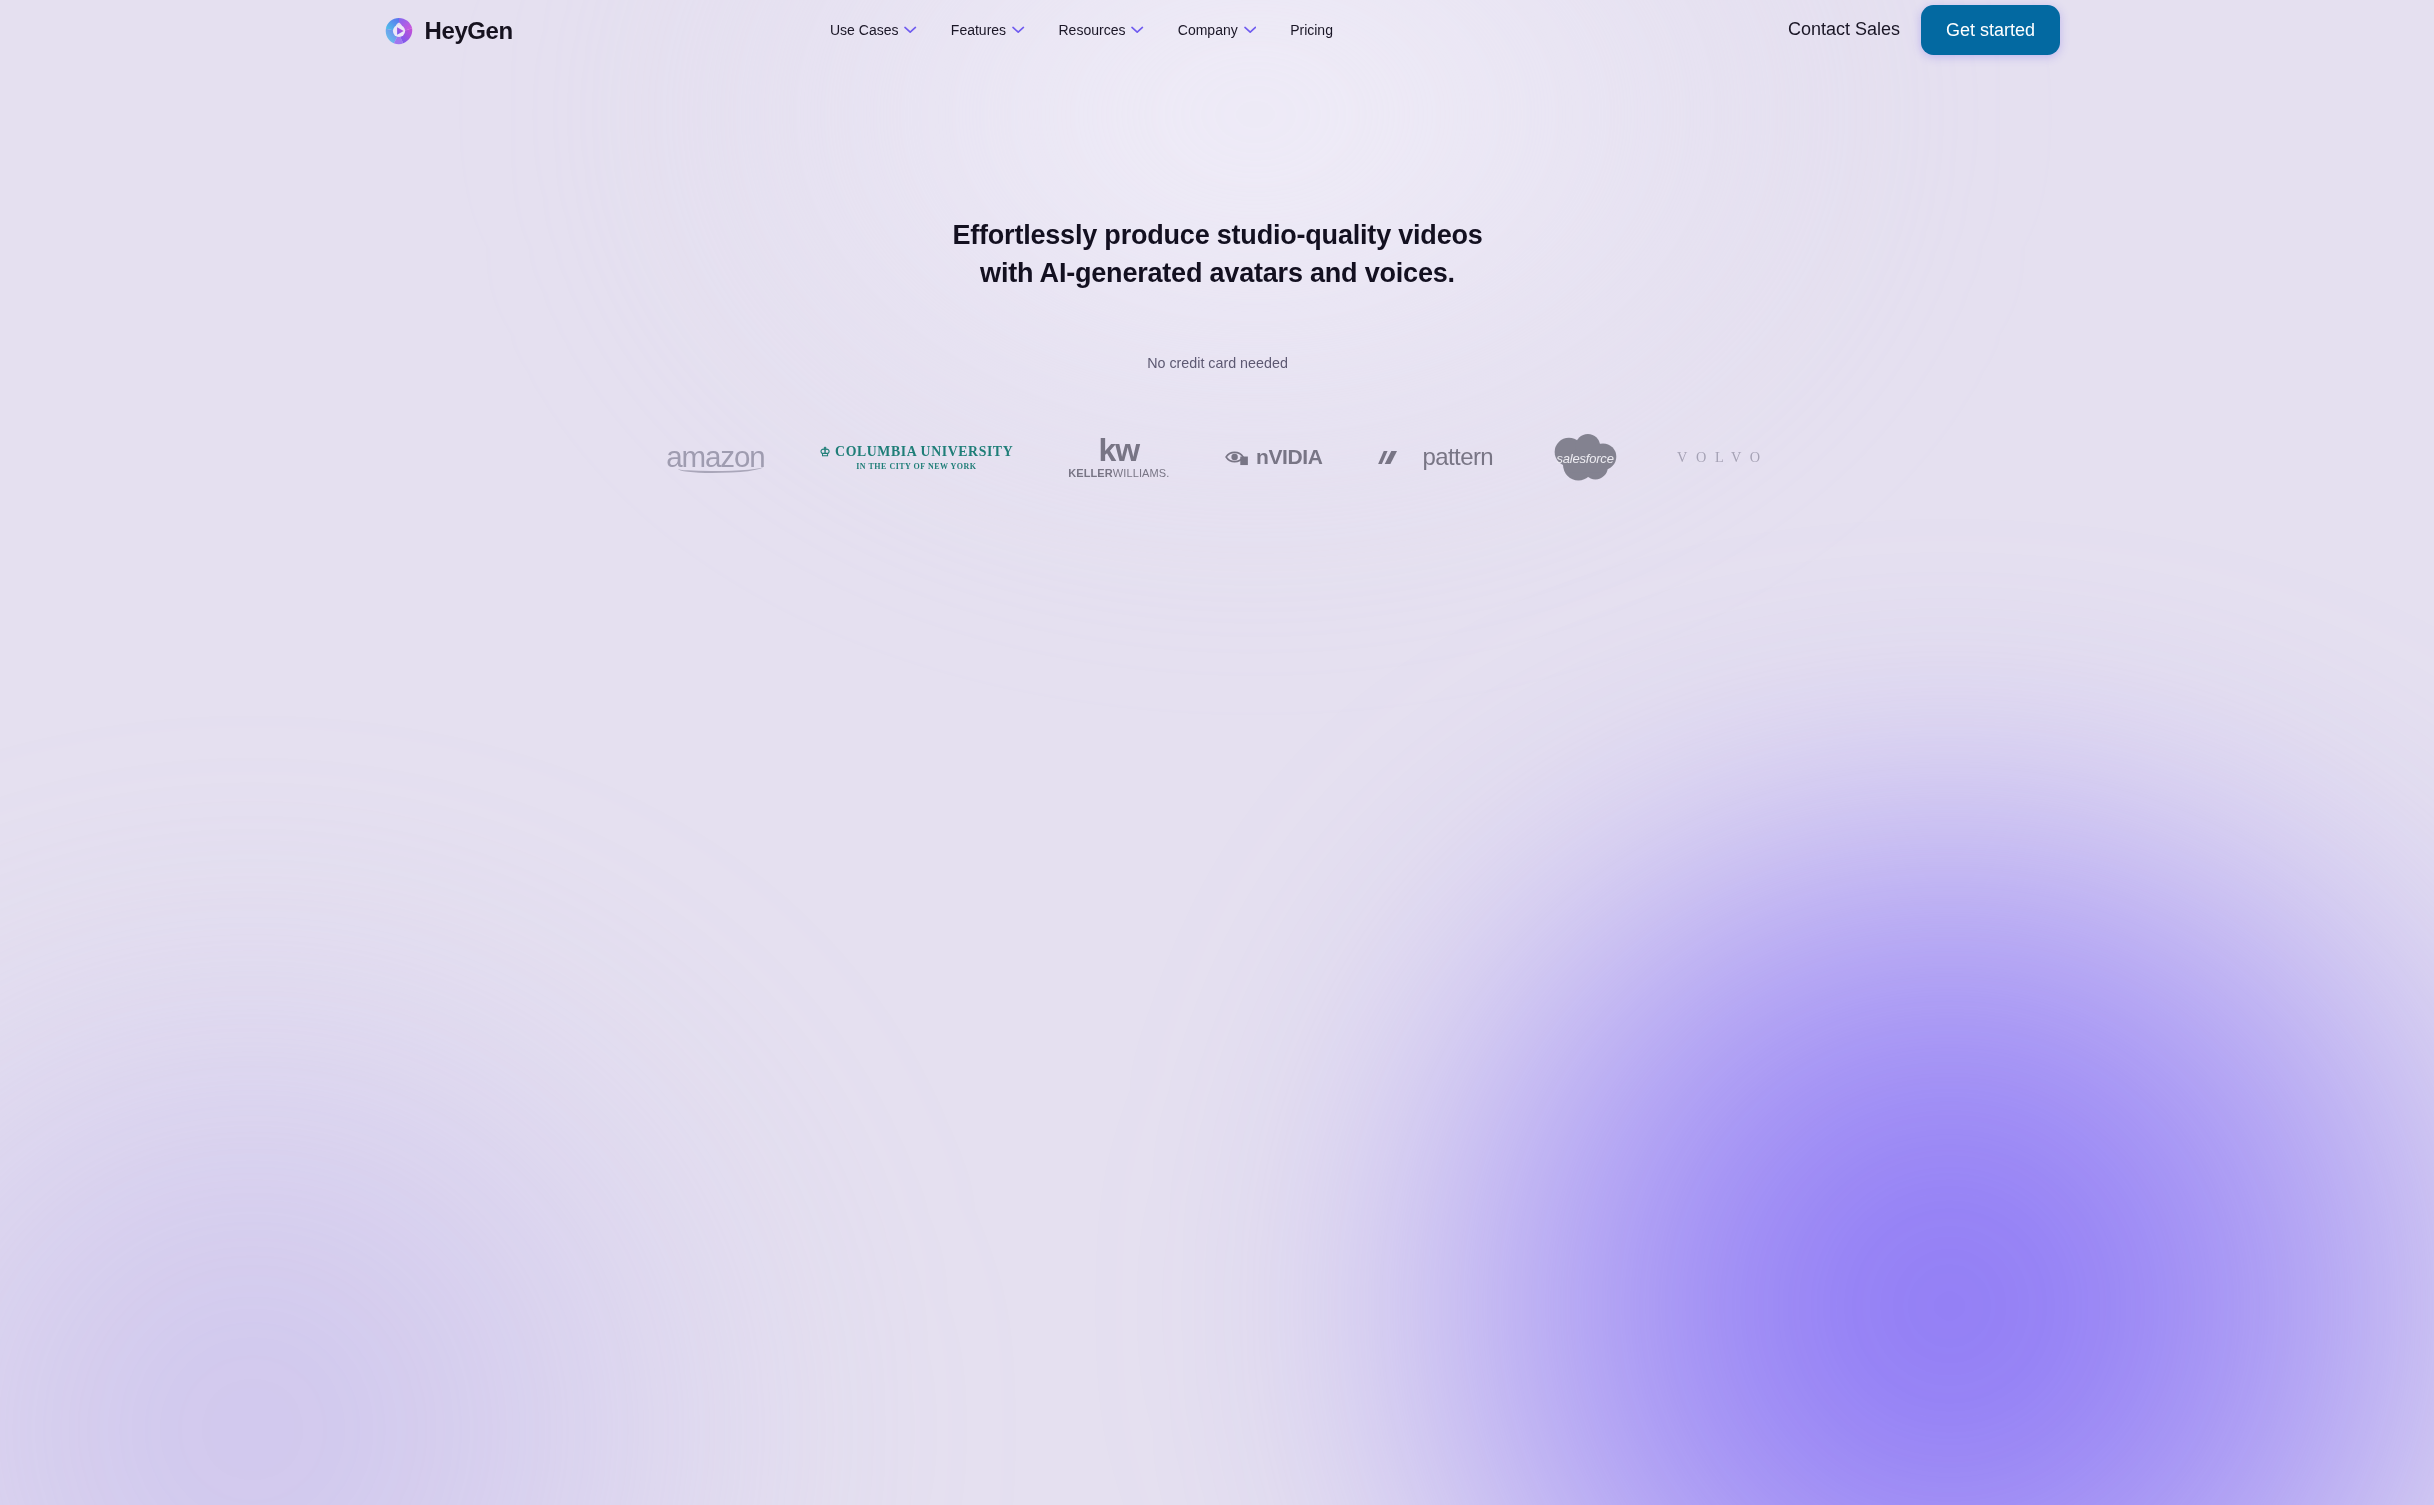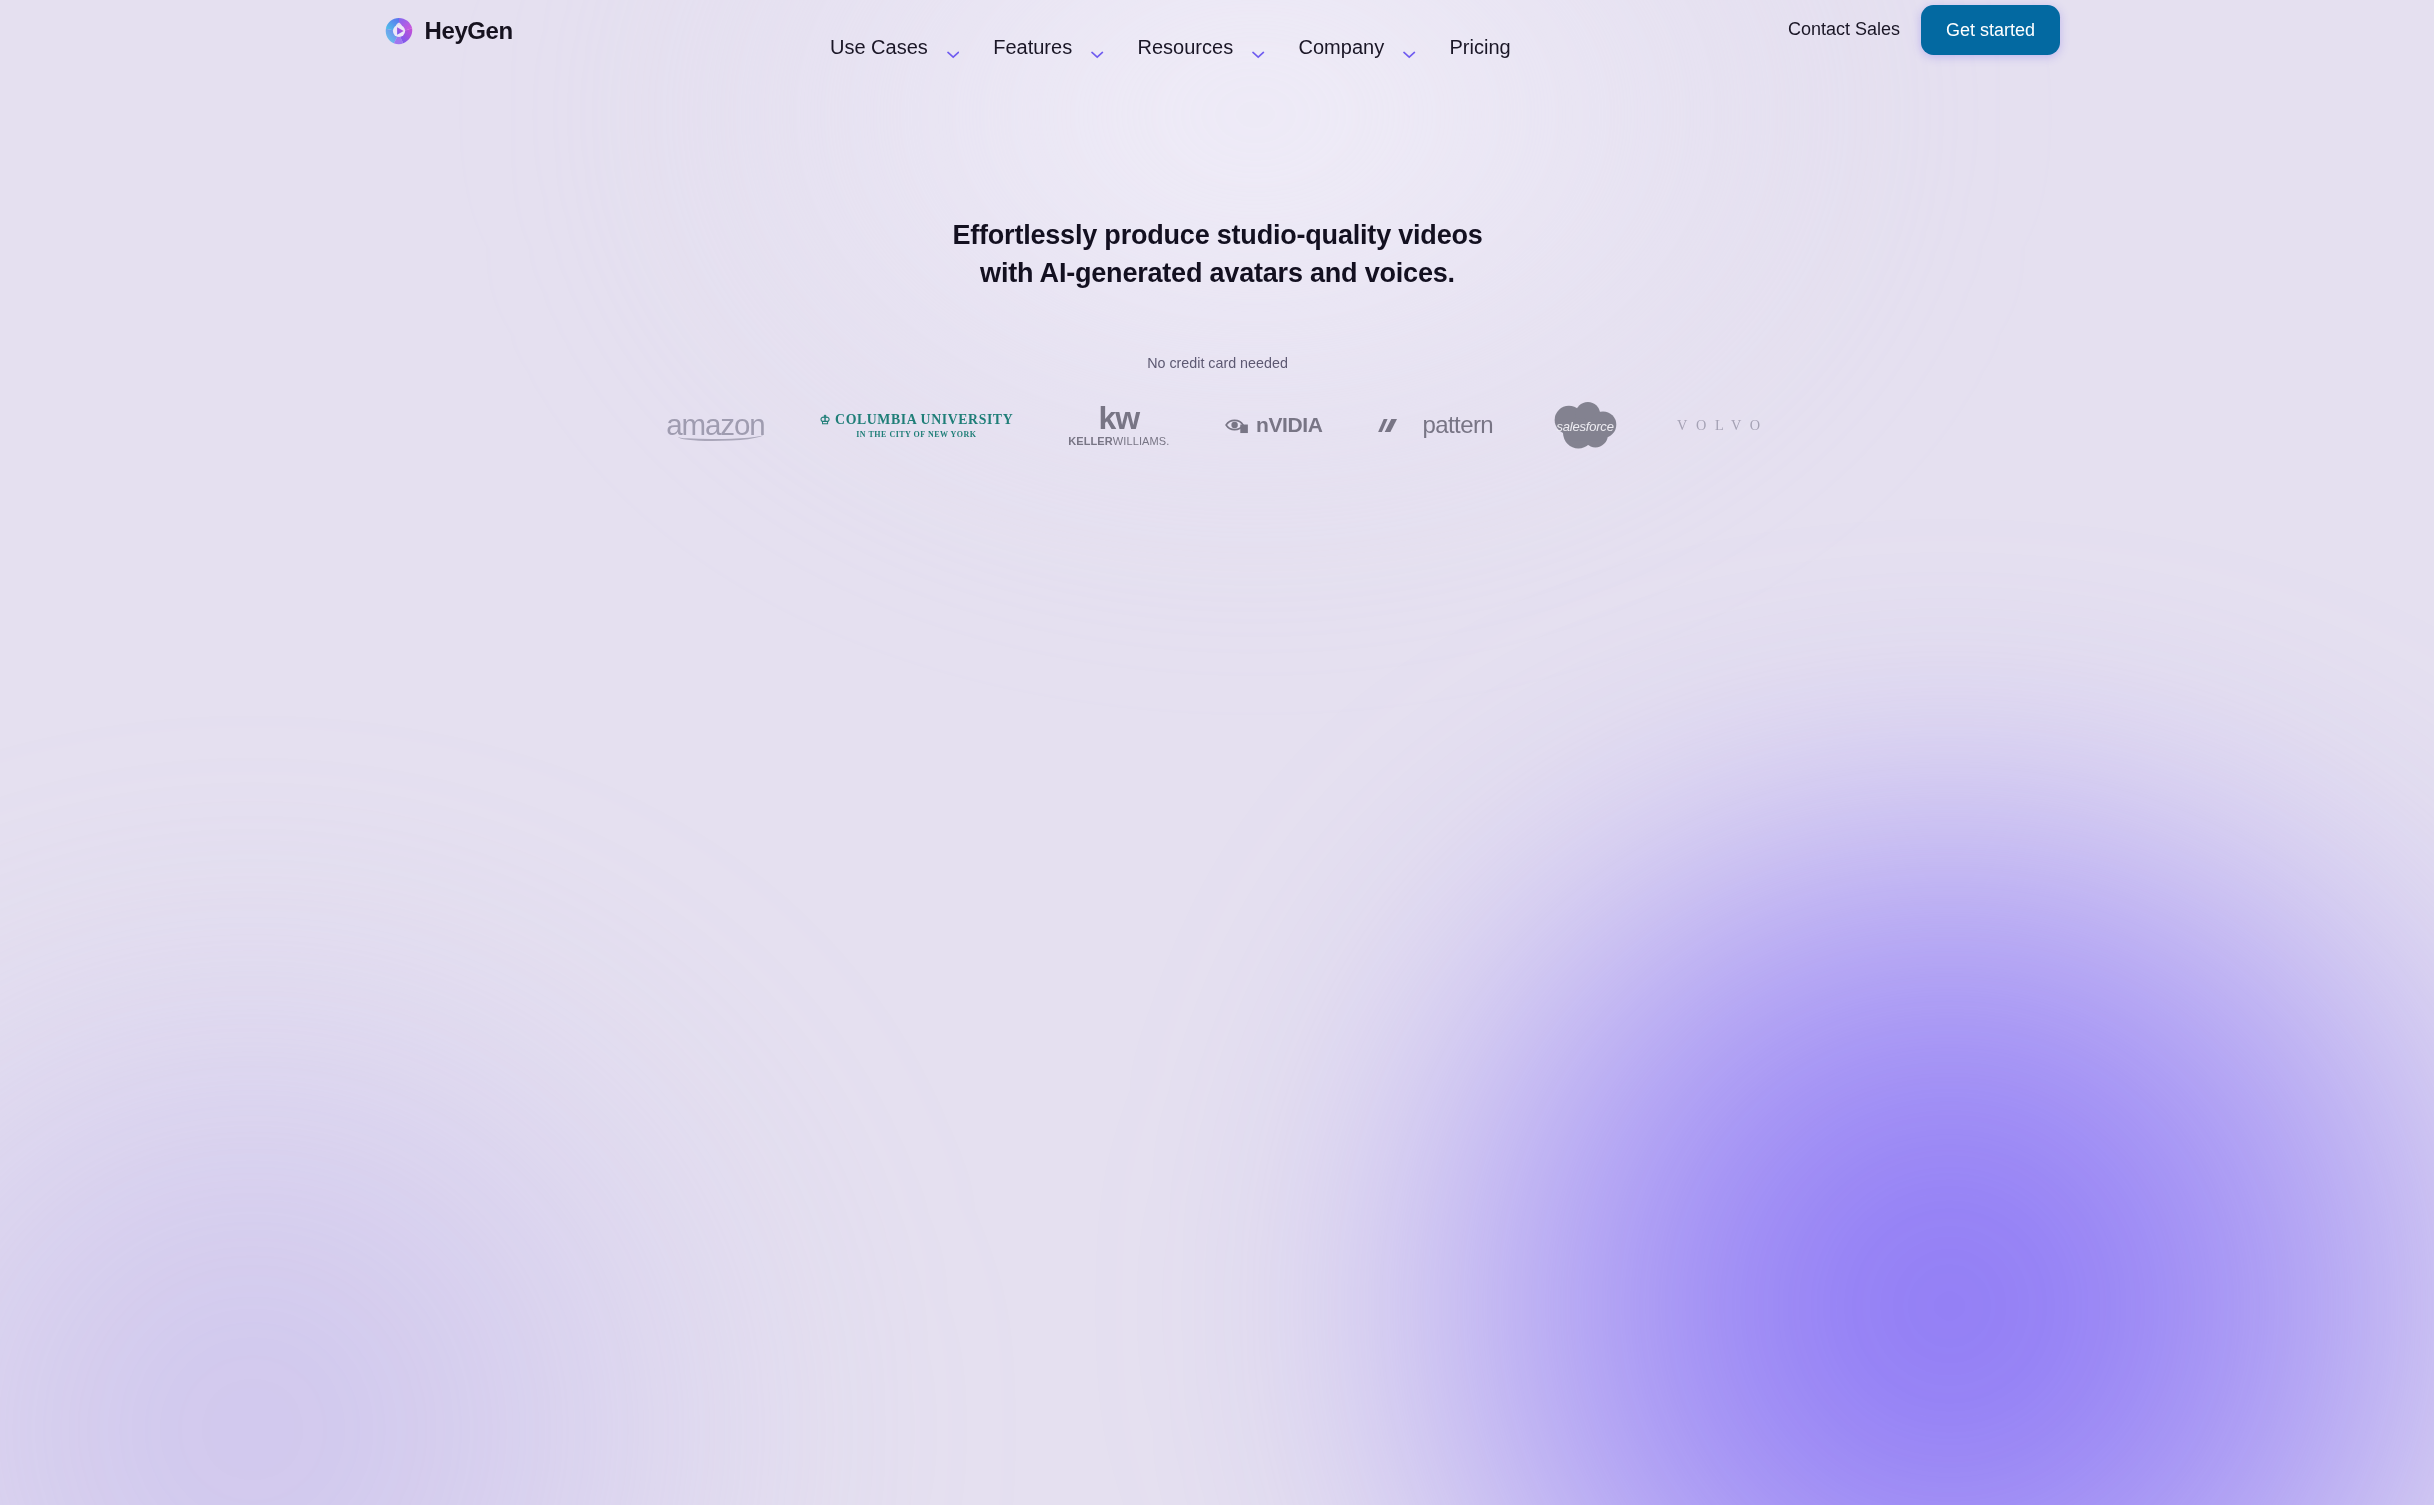--- a/index.html
+++ b/index.html
@@ -32,22 +32,22 @@
     position:relative; z-index:10;
     height:59px; width:100%;
     display:flex; align-items:center;
   }
   #brand { position:absolute; left:384px; top:16px; display:flex; align-items:center; gap:10.5px; cursor:pointer; }
   #brand-logo { width:30px; height:30px; display:block; }
   #brand-name { font-size:24px; font-weight:700; color:#16121f; letter-spacing:-0.4px; }
 
   #main-nav { position:absolute; left:813px; top:0; height:59px; display:flex; align-items:center; gap:0; }
   .nav-item {
-    display:flex; align-items:flex-end; gap:19px;
-    font-size:20px; color:#1a1626; font-weight:400;
+    display:flex; align-items:center; gap:6px;
+    font-size:14px; color:#1a1626; font-weight:400;
     padding:0 17px; height:59px; cursor:pointer; white-space:nowrap;
   }
   .chev { width:12.4px; height:7.6px; display:block; }
 
   #header-right { position:absolute; right:375px; top:0; height:59px; display:flex; align-items:center; gap:0; }
   #contact-sales-link {
     font-size:18px; color:#1a1626; padding:0 21px; cursor:pointer; white-space:nowrap;
   }
   #get-started-btn {
     background:#0369a1; color:#fff; font-size:18px;
@@ -75,21 +75,21 @@
     color:#fff; font-size:21px; border:none; border-radius:14.3px;
     padding:0 42px; height:59px; cursor:pointer;
     box-shadow:0 5.7px 21px rgba(82,60,220,.3);
     font-family:"Liberation Sans", sans-serif;
   }
   #hero-cta-arrow { width:19px; height:13.3px; display:block; }
   #hero-cta-note { margin-top:13.3px; font-size:14.3px; color:#5d5972; }
 
   
   #logo-strip {
-    position:relative; z-index:5; margin-top:29px;
+    position:relative; z-index:5; margin-top:61px;
     display:flex; align-items:center; justify-content:center; gap:55px;
     opacity:.92;
   }
   .logo-cell { display:flex; align-items:center; justify-content:center; height:51px; }
   .logo-amazon { font-size:29.5px; color:#9a97ab; font-weight:400; letter-spacing:-1.1px; position:relative; }
   .logo-amazon .swoosh {
     position:absolute; left:11.4px; right:1.9px; bottom:1.9px; height:10.5px;
     border-bottom:2.4px solid #a5a2b5; border-radius:0 0 60% 40%;
   }
   .logo-columbia { text-align:center; color:#0f766e;font-weight:bold; }

